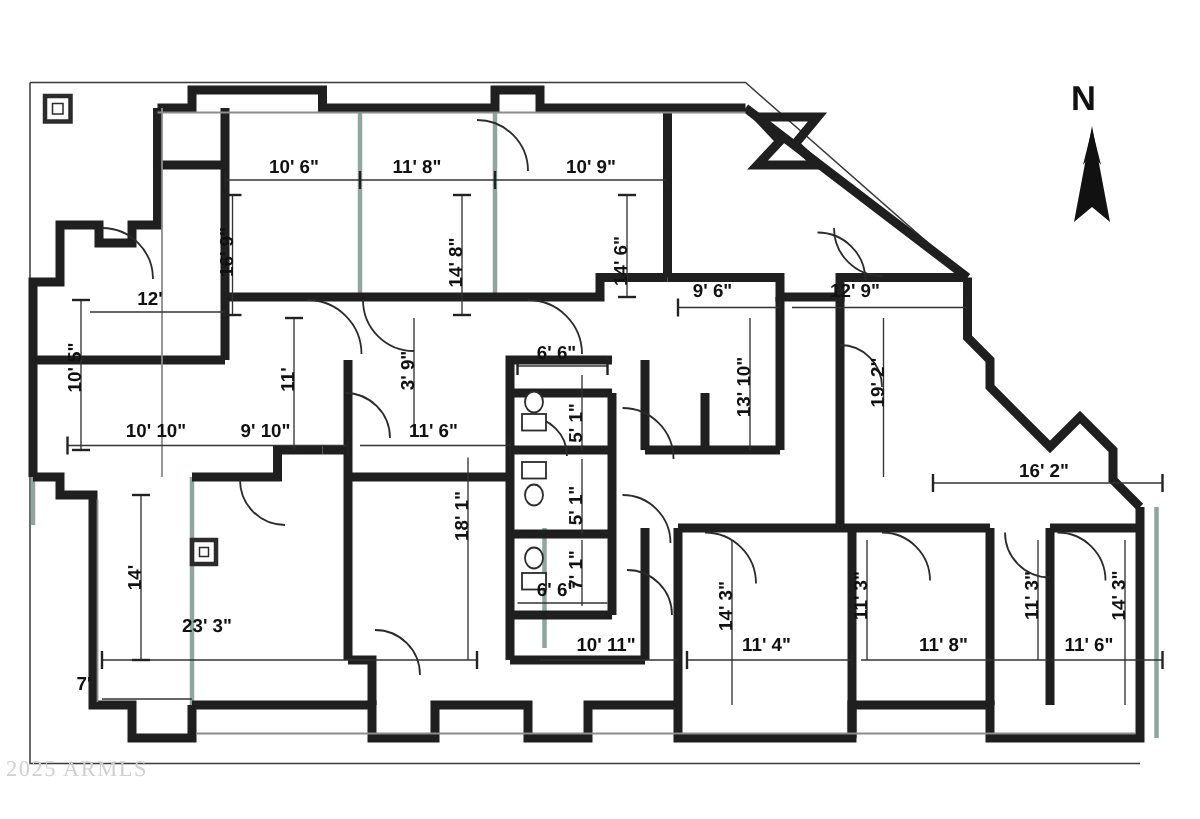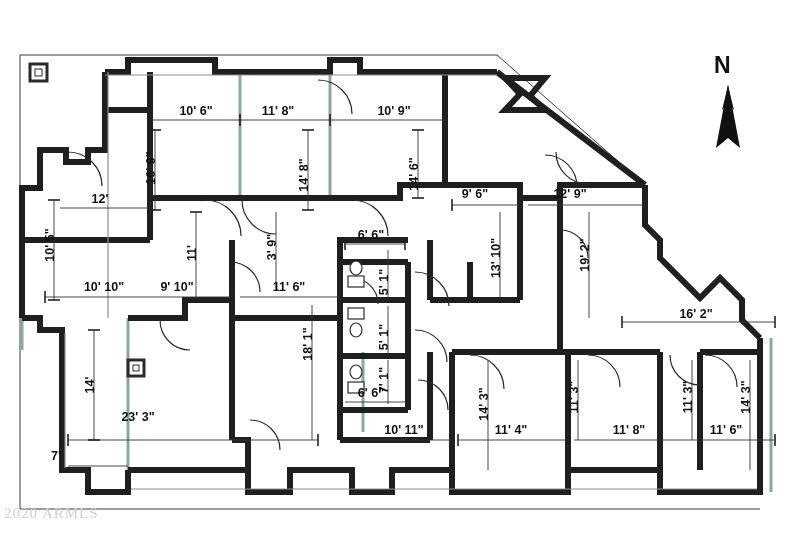--- a/index.html
+++ b/index.html
@@ -260,15 +260,15 @@
 
   <div class="northwrap">
     <div class="northlabel">N</div>
     <svg width="70" height="105" viewBox="0 0 70 105">
       <path d="M28,100 L28,50 L22,58 L28,34 L34,58 L28,50 L28,100
                M28,34 L34,58 L28,50 L22,58 Z" fill="#111"></path>
       <path d="M28,32 L40,96 L28,86 L16,96 Z" fill="#111"></path>
     </svg>
   </div>
 
-  <div class="watermark">2020 ARMLS</div>
+  <div class="watermark">2025 ARMLS</div>
 
 </div>
 
 </body></html>

